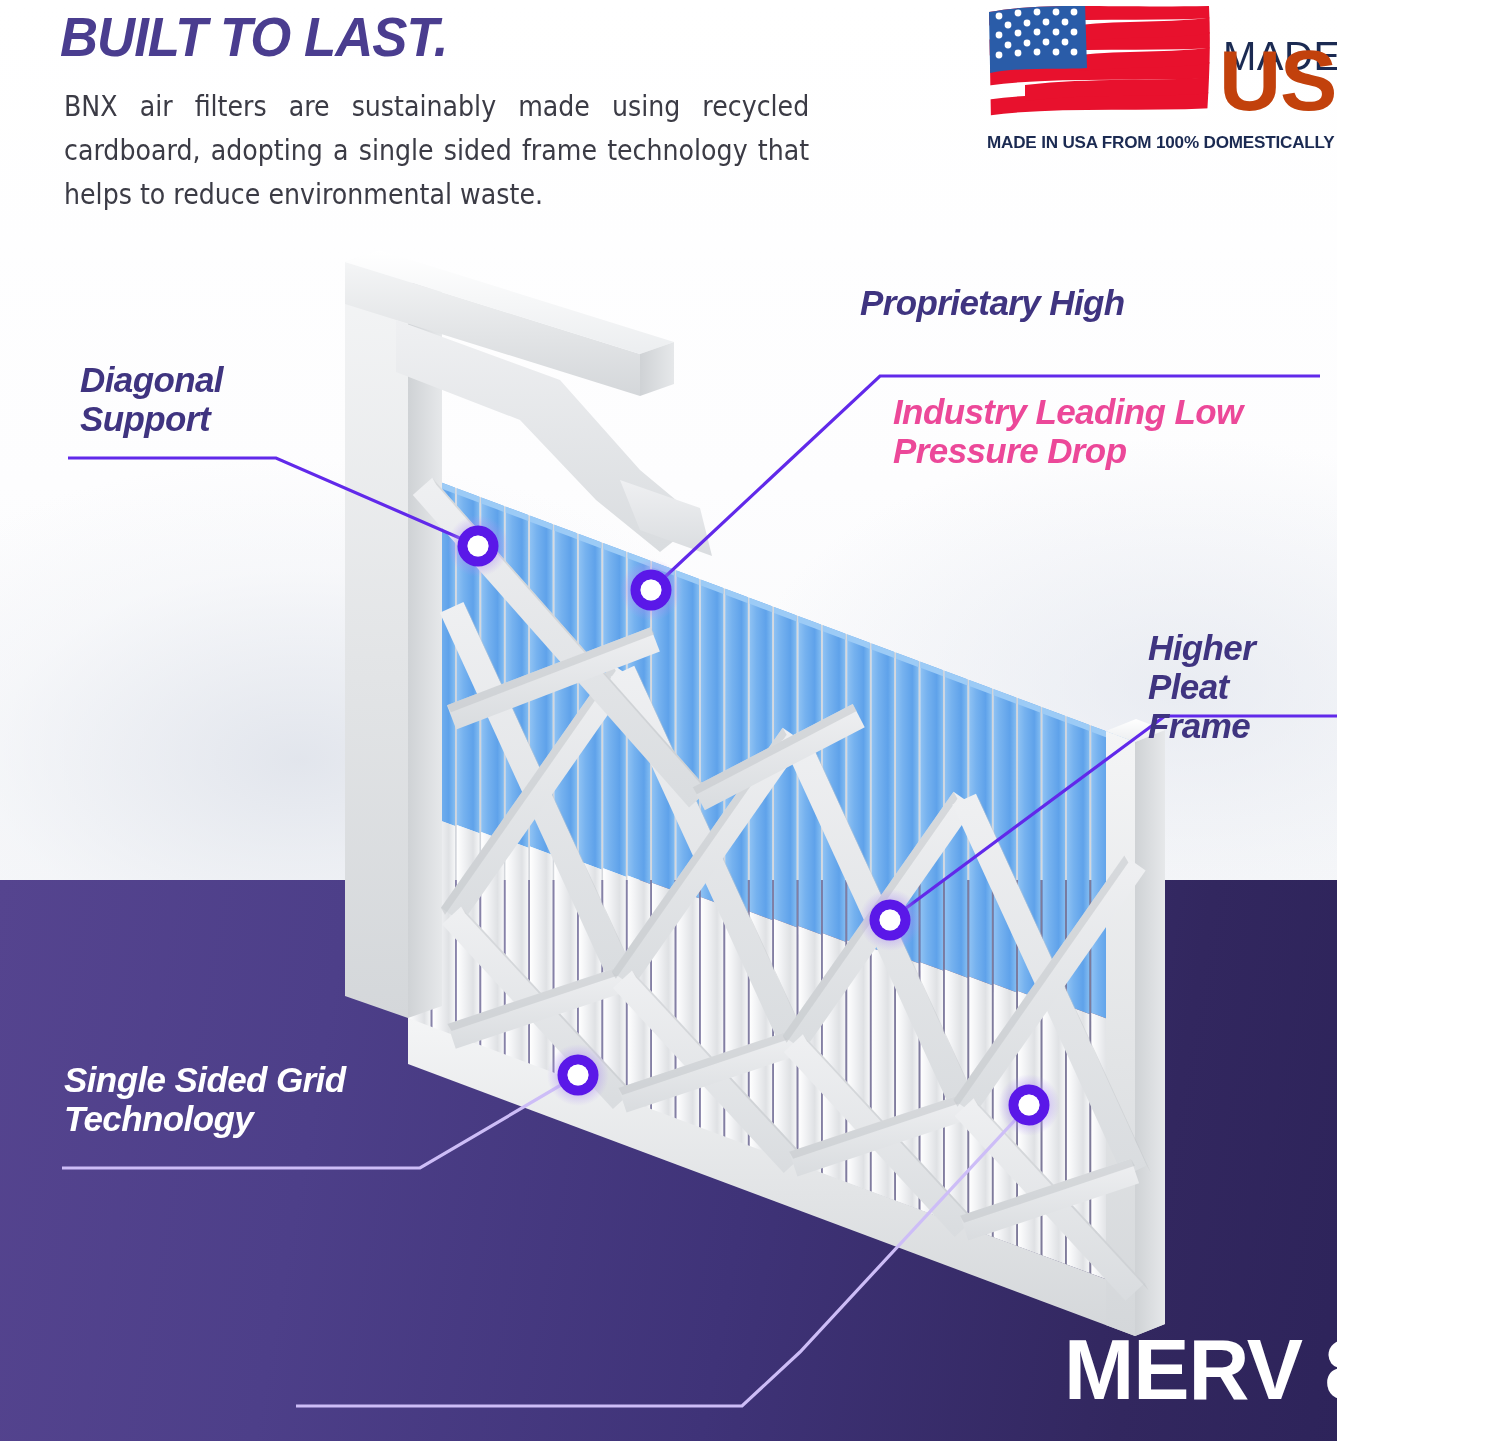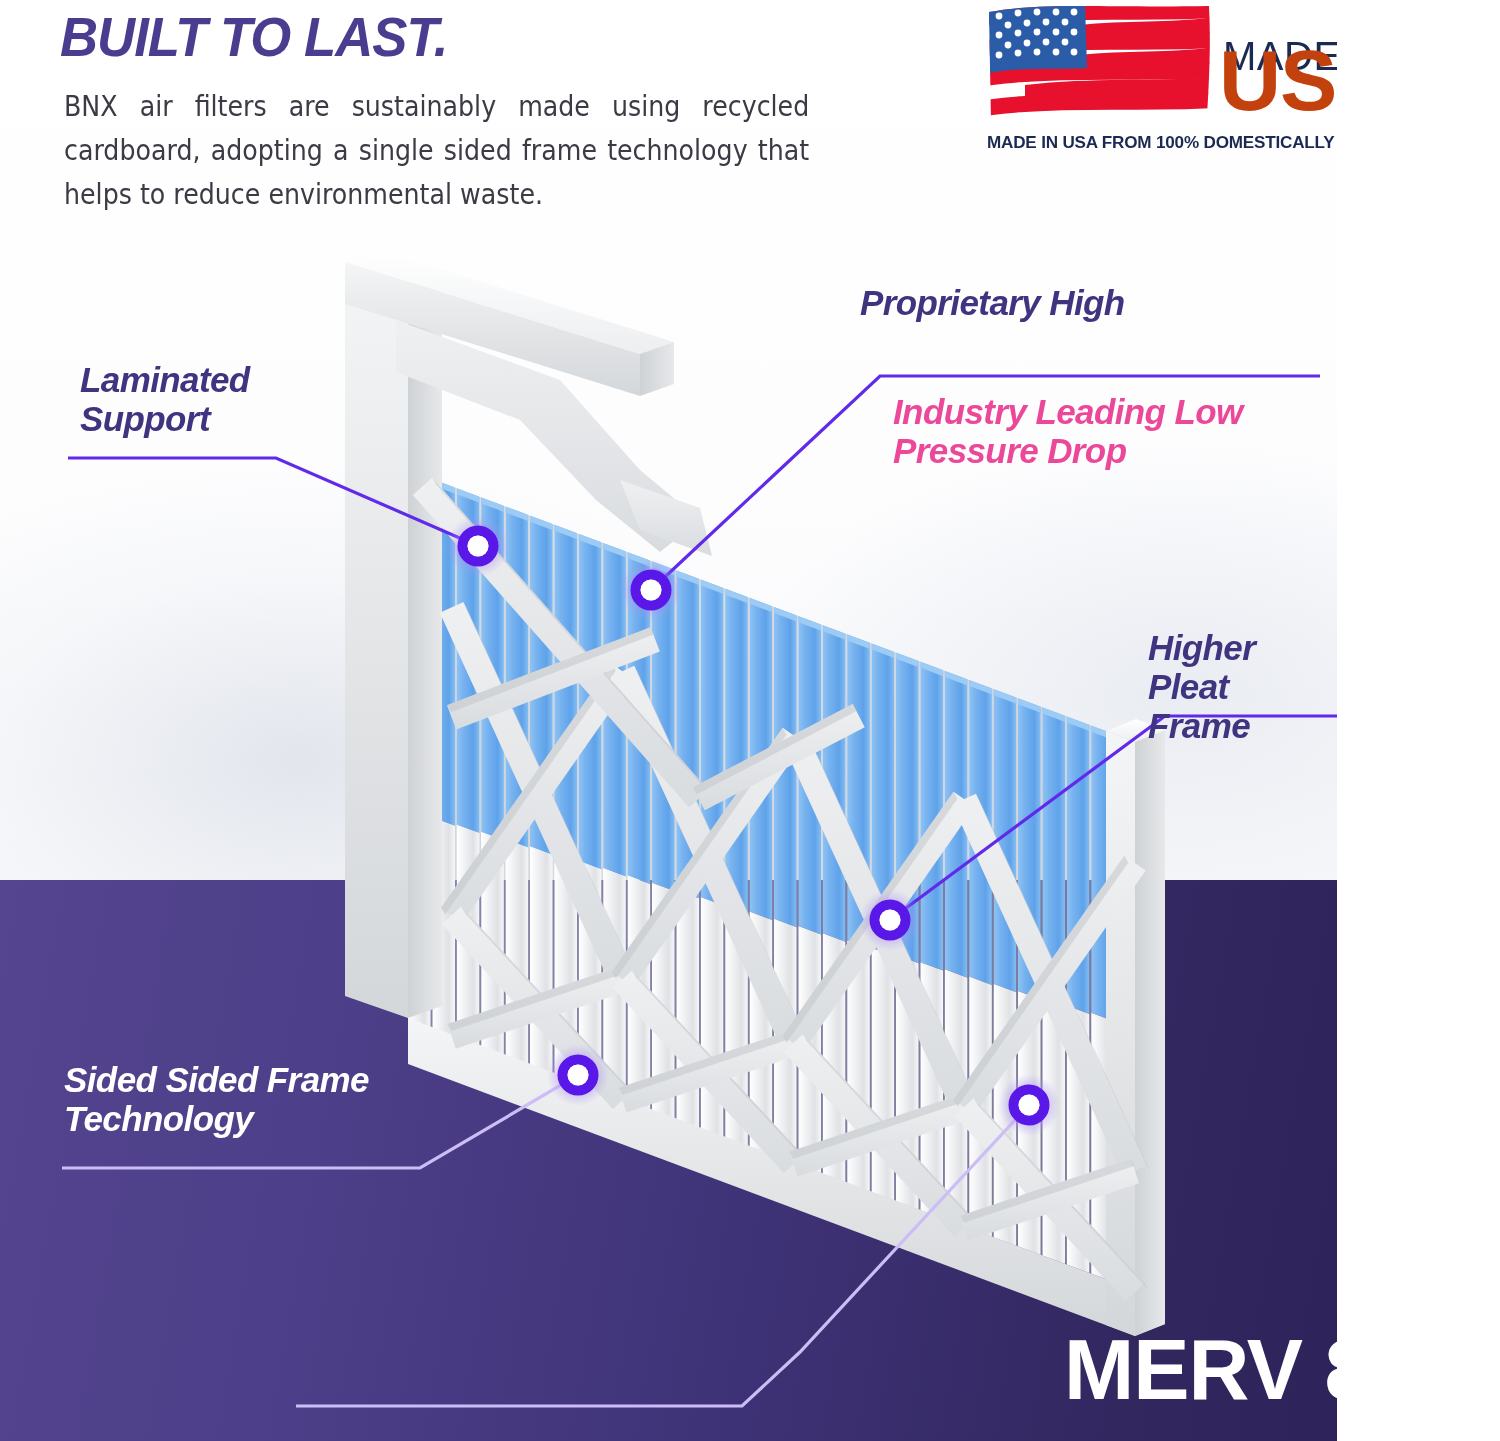--- a/index.html
+++ b/index.html
@@ -506,39 +506,39 @@
           </g>
         </g>
       </g>
     </svg>
     <div class="usa-made-in">MADE IN</div>
     <div class="usa-usa">USA</div>
     <div class="usa-tagline">MADE IN USA FROM 100% DOMESTICALLY SOURCED COMPONENTS</div>
   </div>
 
   <div class="callout co-dark co-diagonal">
-    <div>Laminated</div>
+    <div>Diagonal</div>
     <div>Support</div>
   </div>
 
   <div class="callout co-dark co-proprietary">
     <div>Proprietary High</div>
   </div>
 
   <div class="callout co-vivid co-industry">
     <div>Industry Leading Low</div>
     <div>Pressure Drop</div>
   </div>
 
   <div class="callout co-dark co-pleat">
     <div>Higher Pleat</div>
     <div>Frame</div>
   </div>
 
   <div class="callout co-white co-singleframe">
-    <div>Sided Sided Frame</div>
+    <div>Single Sided Grid</div>
     <div>Technology</div>
   </div>
 
 
   <div class="merv">MERV 8</div>
 
 </div>
 
 </body></html>

